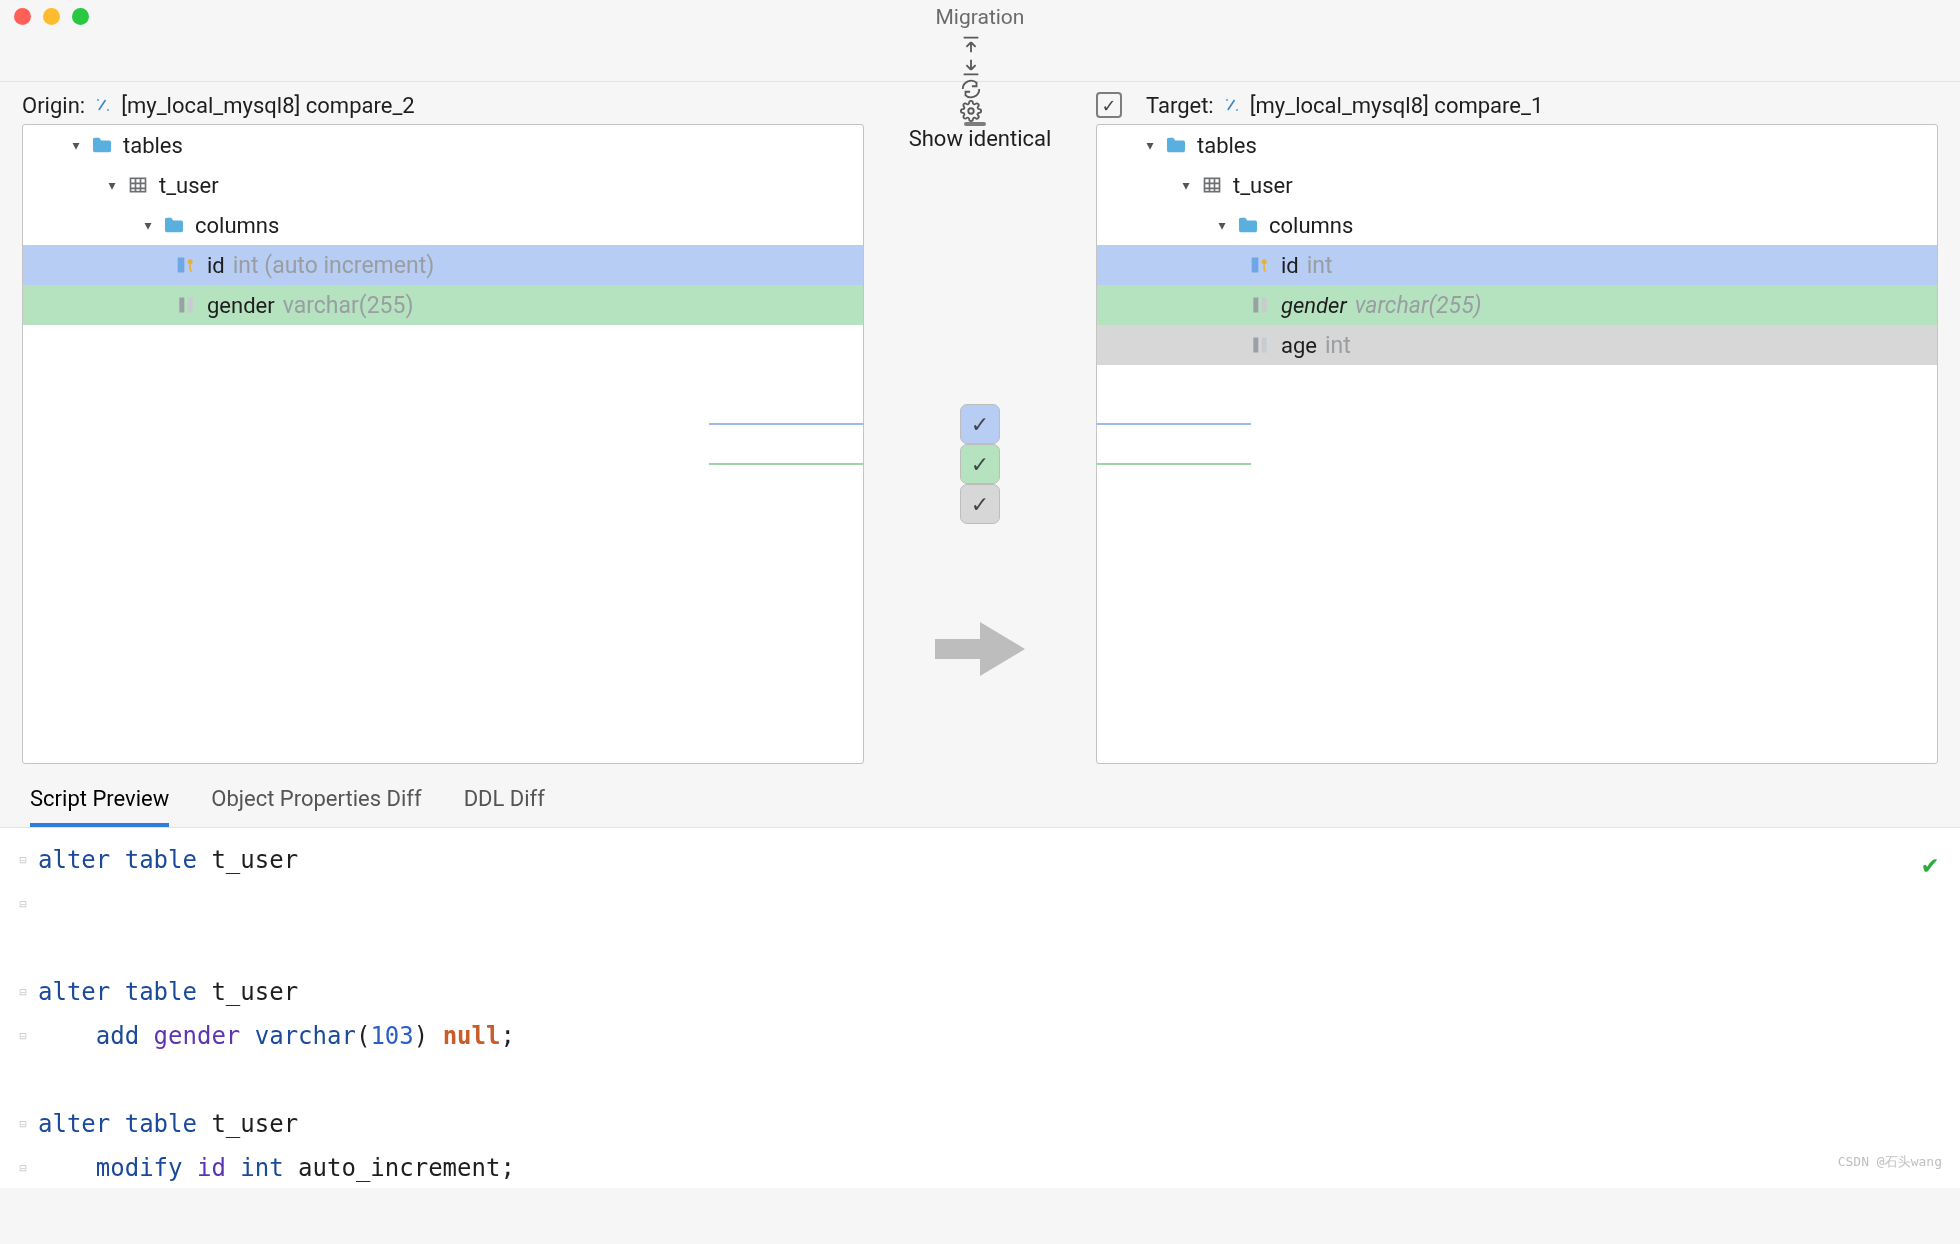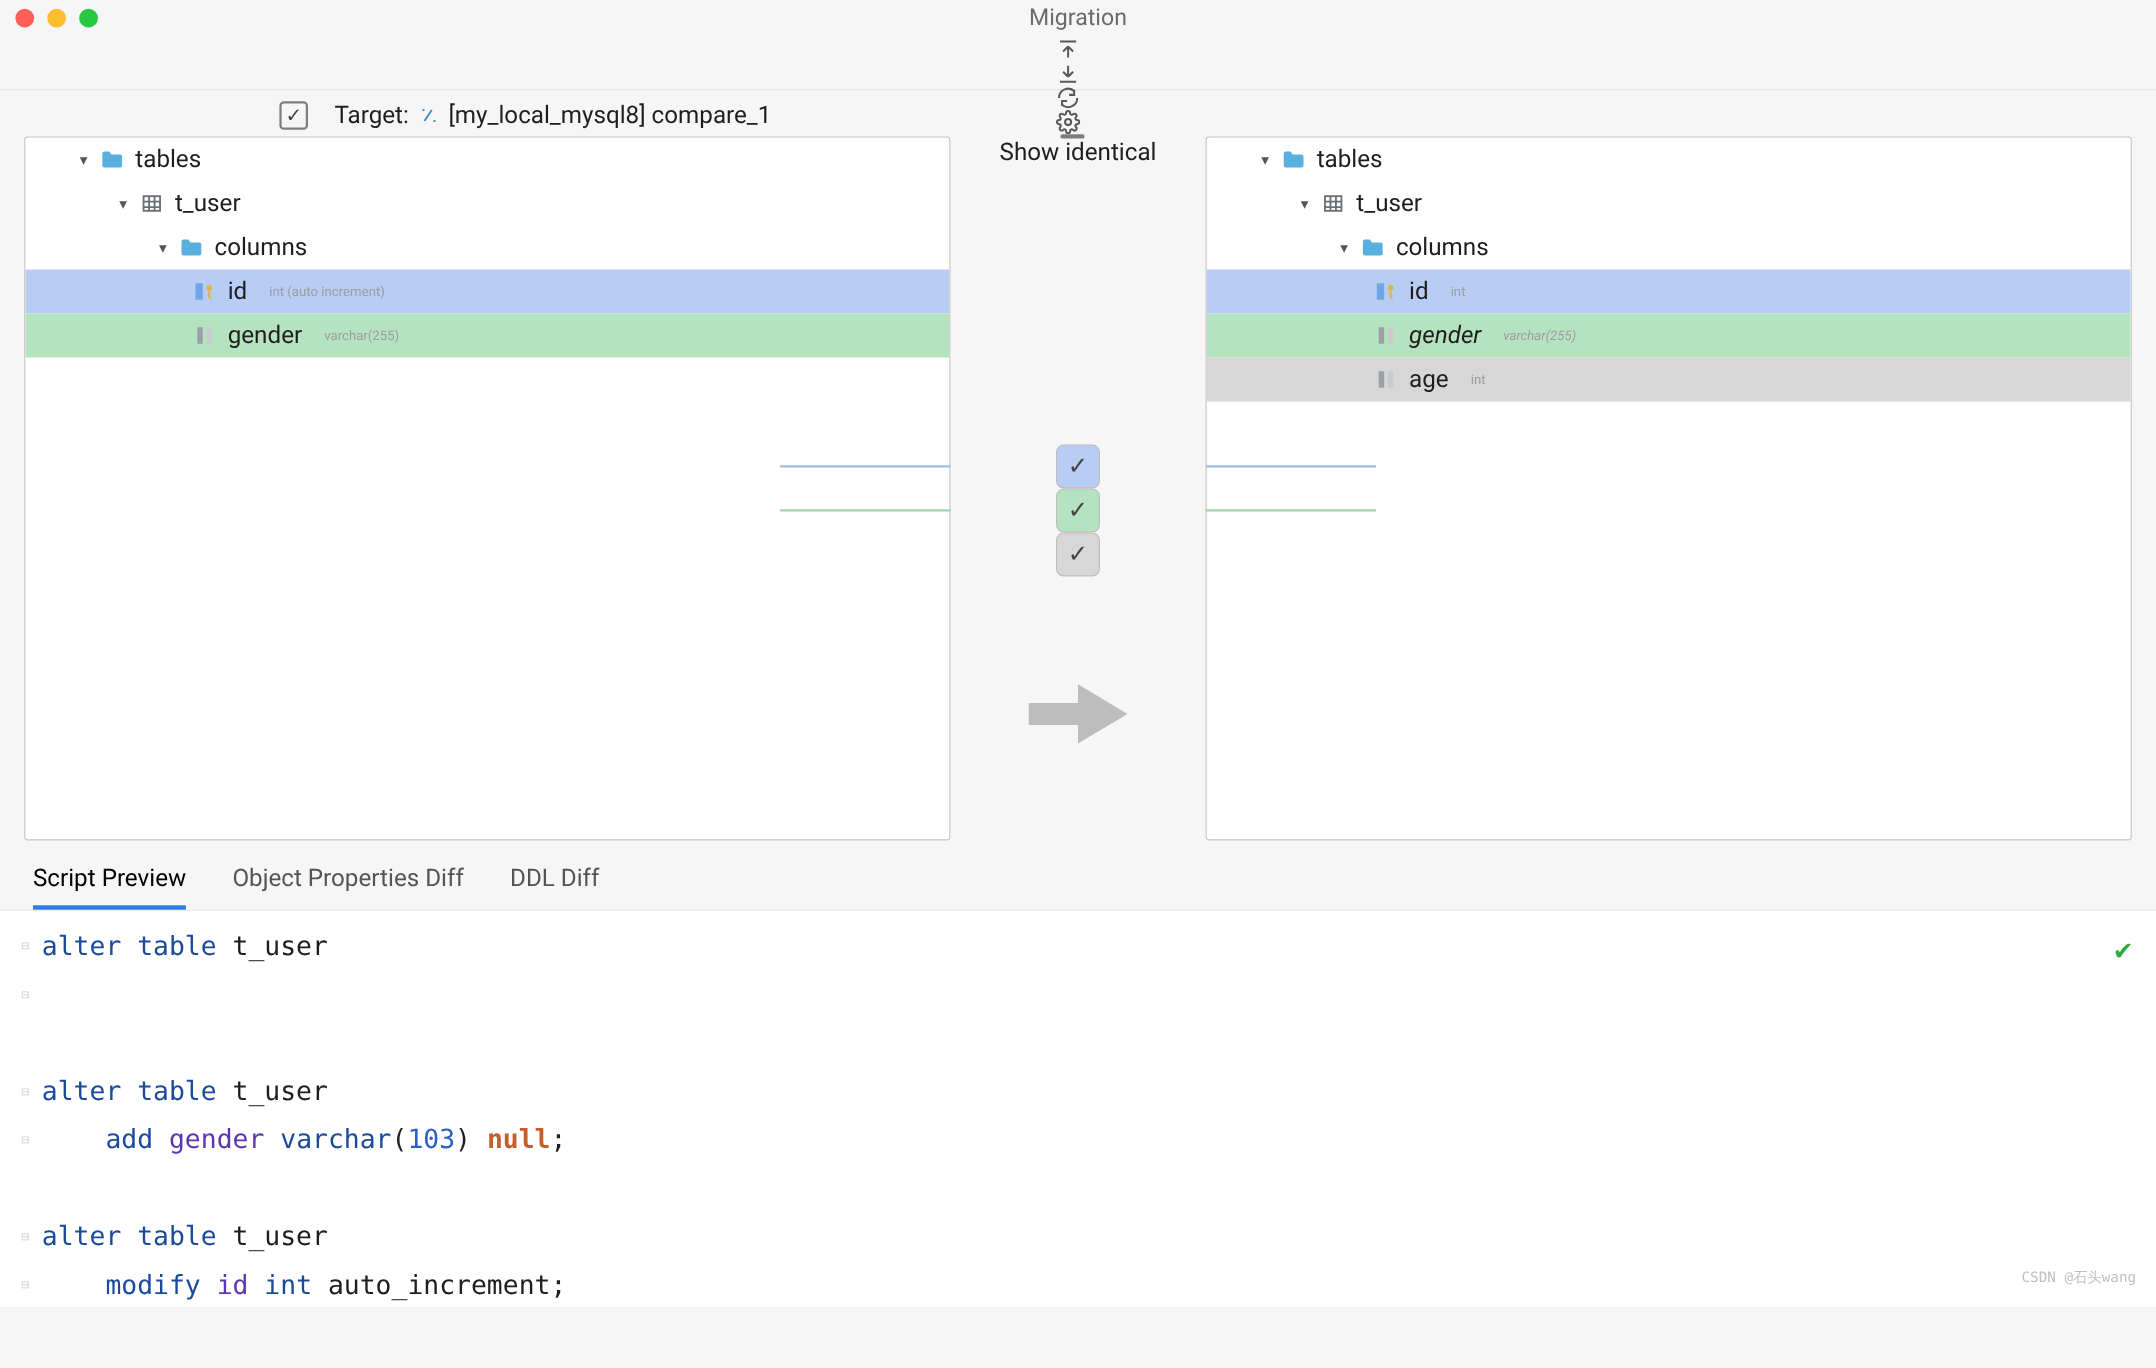--- a/index.html
+++ b/index.html
@@ -46,21 +46,21 @@
   .gap-col{width:232px;display:flex;flex-direction:column;align-items:center;
     position:relative;}
   .tree-row{height:40px;display:flex;align-items:center;font-size:22px;white-space:nowrap;
     padding-left:10px;}
   .tree-row .chev{width:26px;text-align:center;color:#555;font-size:14px;}
   .tree-row .ico{width:26px;height:26px;margin-right:8px;display:flex;align-items:center;
     justify-content:center;}
   .tree-row .ico svg{display:block;}
   .indent-1{padding-left:40px;} .indent-2{padding-left:76px;}
   .indent-3{padding-left:112px;} .indent-4{padding-left:150px;}
-  .type{color:var(--muted);font-size:12px;margin-left:20px;}
+  .type{color:var(--muted);font-size:23px;margin-left:8px;}
   .row-blue{background:var(--blue-row);}
   .row-green{background:var(--green-row);}
   .row-grey{background:var(--grey-row);}
   .italic{font-style:italic;}
   
   .gap-chk{width:40px;height:40px;display:flex;align-items:center;justify-content:center;
     border:1px solid #bdbdbd;border-radius:7px;position:relative;}
   .gap-chk .tick{font-size:22px;color:#444;}
   .gap-chk.blue{background:var(--blue-row);}
   .gap-chk.green{background:var(--green-row);}
@@ -126,20 +126,29 @@
         <circle cx="12" cy="12" r="3"></circle>
         <path d="M19.4 15a1.7 1.7 0 0 0 .34 1.87l.06.06a2 2 0 1 1-2.83 2.83l-.06-.06a1.7 1.7 0 0 0-1.87-.34 1.7 1.7 0 0 0-1 1.55V21a2 2 0 1 1-4 0v-.09a1.7 1.7 0 0 0-1-1.55 1.7 1.7 0 0 0-1.87.34l-.06.06a2 2 0 1 1-2.83-2.83l.06-.06a1.7 1.7 0 0 0 .34-1.87 1.7 1.7 0 0 0-1.55-1H3a2 2 0 1 1 0-4h.09a1.7 1.7 0 0 0 1.55-1 1.7 1.7 0 0 0-.34-1.87l-.06-.06a2 2 0 1 1 2.83-2.83l.06.06a1.7 1.7 0 0 0 1.87.34H9a1.7 1.7 0 0 0 1-1.55V3a2 2 0 1 1 4 0v.09a1.7 1.7 0 0 0 1 1.55 1.7 1.7 0 0 0 1.87-.34l.06-.06a2 2 0 1 1 2.83 2.83l-.06.06a1.7 1.7 0 0 0-.34 1.87V9a1.7 1.7 0 0 0 1.55 1H21a2 2 0 1 1 0 4h-.09a1.7 1.7 0 0 0-1.55 1z"></path>
       </svg>
   </div>
   <div class="spacer"></div>
   <div class="chk"></div>
   <label>Show identical</label>
 </div>
 
 <div class="labels">
+  <div class="half">
+    <span>Origin:</span>
+    <span class="db-ico">
+      <svg width="20" height="20" viewBox="0 0 24 24" fill="none" stroke="#3b8ac5" stroke-width="2">
+          <path d="M7 18l8-12M17 18h2M5 6h2"></path>
+        </svg>
+    </span>
+    <span>[my_local_mysql8] compare_2</span>
+  </div>
   <div class="gap"></div>
   <div class="half">
     <span class="top-chk">✓</span>
     <span style="width:8px"></span>
     <span>Target:</span>
     <span class="db-ico">
       <svg width="20" height="20" viewBox="0 0 24 24" fill="none" stroke="#3b8ac5" stroke-width="2">
           <path d="M7 18l8-12M17 18h2M5 6h2"></path>
         </svg>
     </span>

